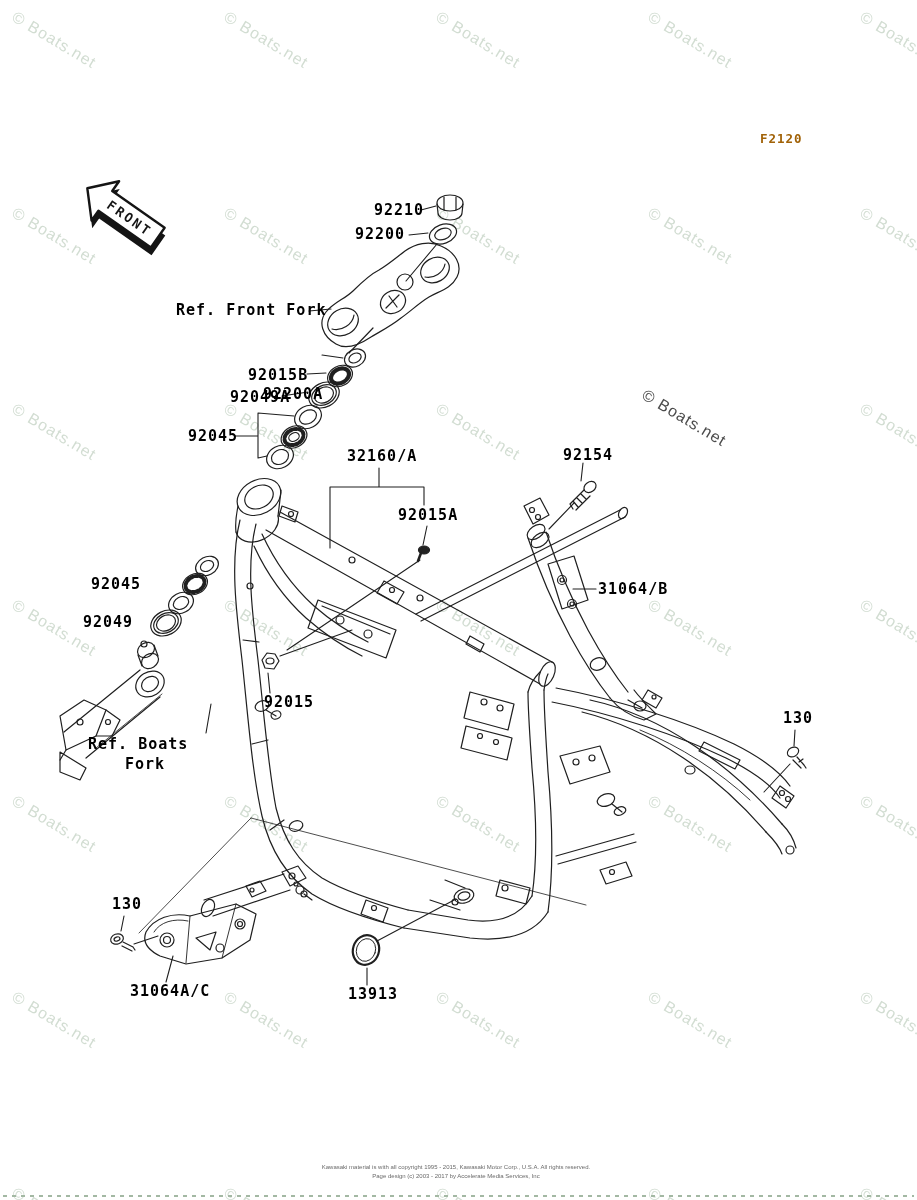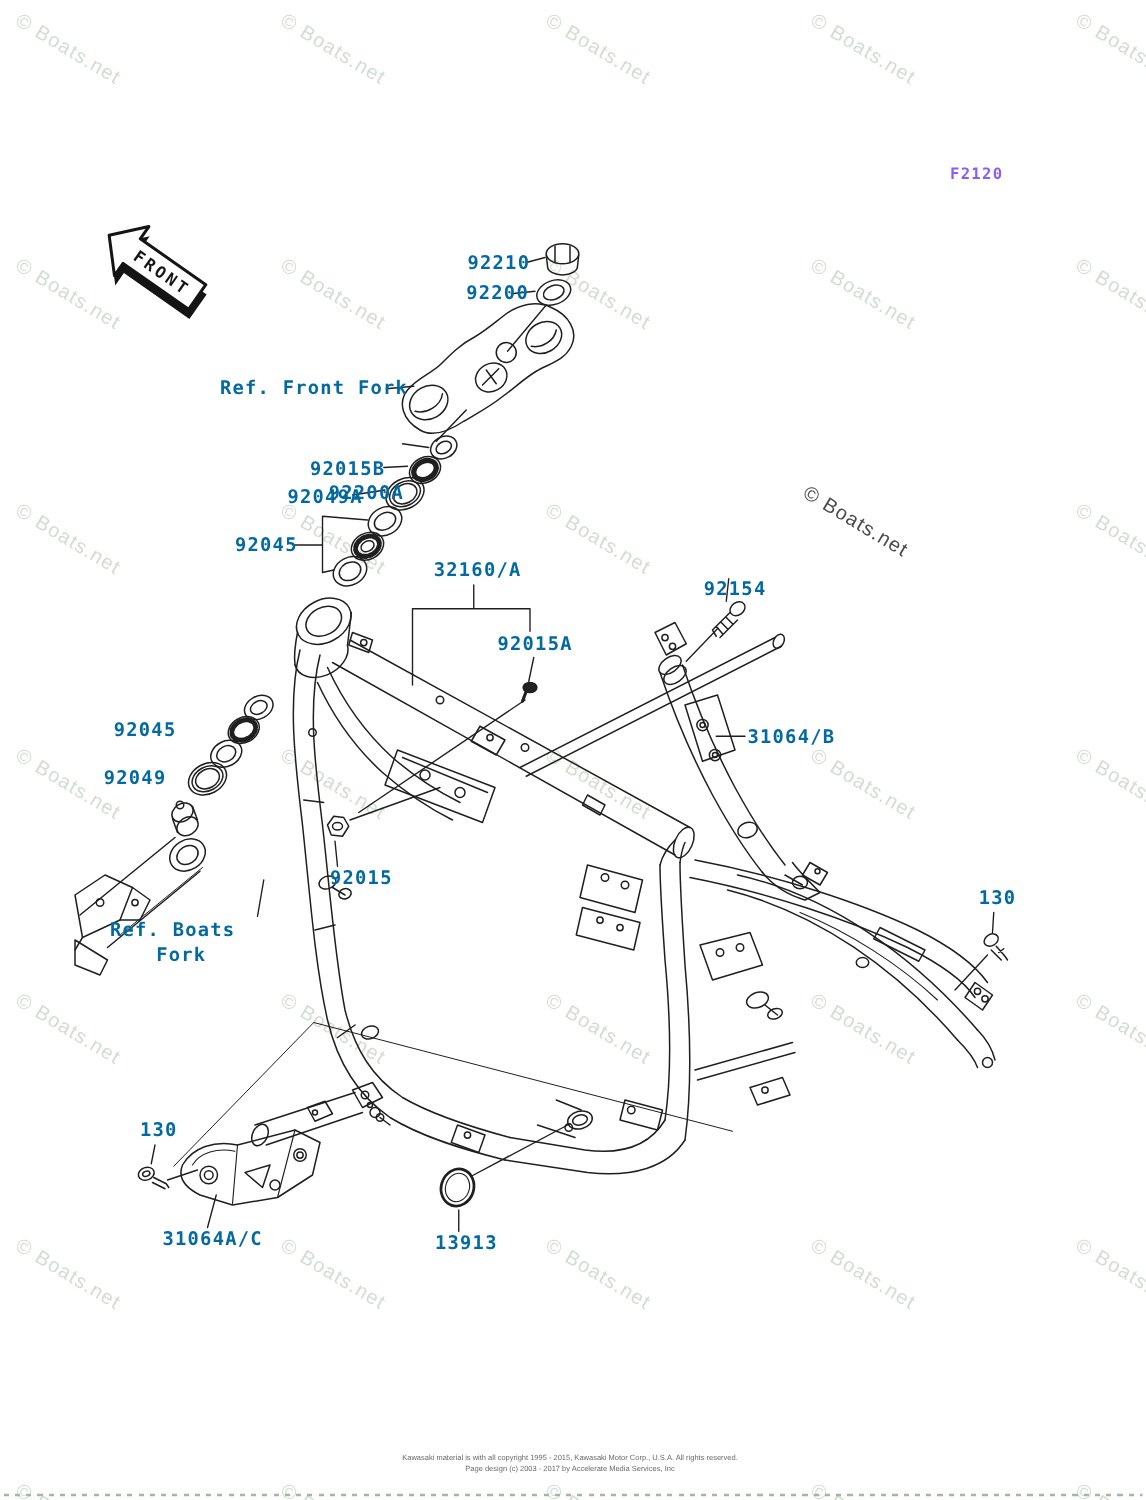--- a/index.html
+++ b/index.html
@@ -1,22 +1,22 @@
 <!DOCTYPE html>
 <html><head>
 <meta charset="utf-8">
 <style>
   html,body{margin:0;padding:0;background:#fff;}
   #stage{position:relative;width:917px;height:1200px;background:#ffffff;overflow:hidden;
          font-family:"DejaVu Sans Mono",monospace;}
   svg{position:absolute;left:0;top:0;}
   .plabel{position:absolute;font-family:"DejaVu Sans Mono",monospace;font-weight:bold;
-          font-size:15px;letter-spacing:1px;color:#0369a1;white-space:nowrap;line-height:1;}
+          font-size:15px;letter-spacing:1px;color:#000000;white-space:nowrap;line-height:1;}
   .pcode{position:absolute;font-family:"DejaVu Sans Mono",monospace;font-weight:bold;
-         font-size:12.5px;letter-spacing:1px;color:#8b5cf6;}
+         font-size:12.5px;letter-spacing:1px;color:#a16207;}
   .wm{position:absolute;font-family:"Liberation Sans",sans-serif;font-size:16px;
       color:#d2ddd2;letter-spacing:1px;white-space:nowrap;
       transform:rotate(31deg);transform-origin:left top;pointer-events:none;}
   .wm.dark{color:#4b4b4b;}
   .footer{position:absolute;left:286px;top:1163px;width:340px;text-align:center;
           font-family:"Liberation Sans",sans-serif;font-size:6px;color:#6a6a6a;line-height:1.45;}
   .dotline{position:absolute;left:3px;top:1195px;width:911px;height:2px;
            background:repeating-linear-gradient(90deg,#a3b8a3 0 4px,transparent 4px 9px);}
 </style>
 </head>
@@ -292,29 +292,29 @@
       <path d="M795,730 L794,746 M790,764 L764,792"></path>
       <path d="M206,733 L211,704"></path>
       <path d="M124,916 L121,931 M134,944 L158,936"></path>
       <path d="M166,982 L173,956"></path>
       <path d="M367,985 L367,968 M377,941 L456,899"></path>
     </g>
   </svg>
 
   <div class="pcode" style="left:760px;top:131px;">F2120</div>
   <div class="plabel" style="left:374px;top:203px;">92210</div>
-  <div class="plabel" style="left:373px;top:227px;">92200</div>
+  <div class="plabel" style="left:355px;top:227px;">92200</div>
   <div class="plabel" style="left:176px;top:303px;">Ref. Front Fork</div>
   <div class="plabel" style="left:263px;top:347px;margin-top:40px;">92200A</div>
   <div class="plabel" style="left:248px;top:368px;">92015B</div>
   <div class="plabel" style="left:230px;top:390px;">92049A</div>
   <div class="plabel" style="left:188px;top:429px;">92045</div>
   <div class="plabel" style="left:347px;top:449px;">32160/A</div>
   <div class="plabel" style="left:398px;top:508px;">92015A</div>
-  <div class="plabel" style="left:563px;top:464px;">92154</div>
+  <div class="plabel" style="left:563px;top:448px;">92154</div>
   <div class="plabel" style="left:598px;top:582px;text-align:right;">31064/B</div>
   <div class="plabel" style="left:91px;top:577px;">92045</div>
   <div class="plabel" style="left:83px;top:615px;">92049</div>
   <div class="plabel" style="left:264px;top:695px;">92015</div>
   <div class="plabel" style="left:783px;top:711px;">130</div>
   <div class="plabel" style="left:88px;top:737px;">Ref. Boats</div>
   <div class="plabel" style="left:125px;top:757px;">Fork</div>
   <div class="plabel" style="left:112px;top:897px;">130</div>
   <div class="plabel" style="left:130px;top:984px;">31064A/C</div>
   <div class="plabel" style="left:348px;top:987px;">13913</div>

